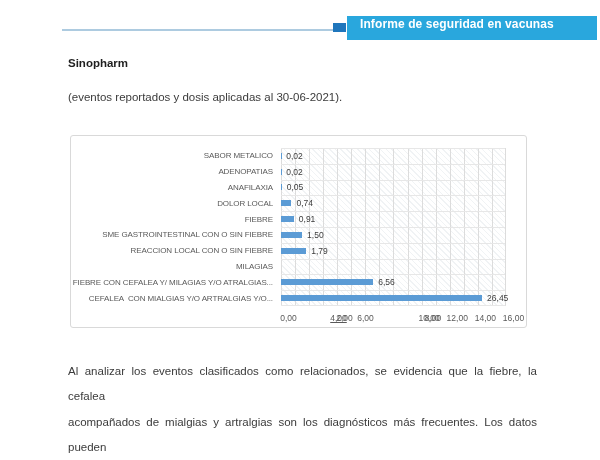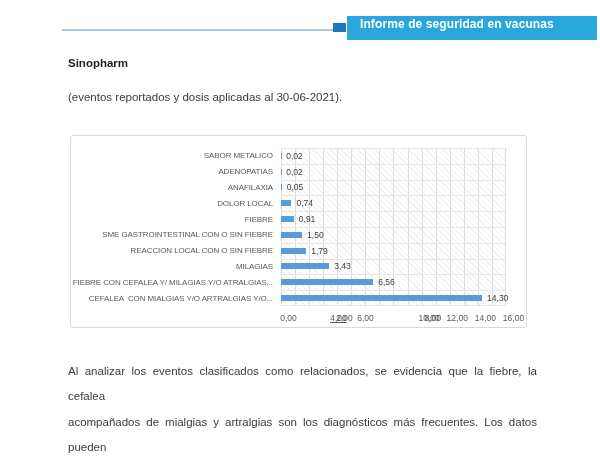--- a/index.html
+++ b/index.html
@@ -109,37 +109,33 @@
         </div>
         <div class="chart-row">
           <div class="row-label">REACCION LOCAL CON O SIN FIEBRE</div>
           <div class="row-plot">
             <div class="row-bar" style="width: 25.17px; background: rgb(91, 155, 213);"></div>
             <div class="row-value">1,79</div>
           </div>
         </div>
         <div class="chart-row">
           <div class="row-label">MILAGIAS</div>
-          <div class="row-plot">
-            <div class="row-bar" style="width: 48.23px; background: rgb(91, 155, 213);"></div>
-            <div class="row-value">3,43</div>
-          </div>
         </div>
         <div class="chart-row">
           <div class="row-label">FIEBRE CON CEFALEA Y/ MILAGIAS Y/O ATRALGIAS...</div>
           <div class="row-plot">
             <div class="row-bar" style="width: 92.25px; background: rgb(91, 155, 213);"></div>
             <div class="row-value">6,56</div>
           </div>
         </div>
         <div class="chart-row">
           <div class="row-label">CEFALEA  CON MIALGIAS Y/O ARTRALGIAS Y/O...</div>
           <div class="row-plot">
             <div class="row-bar" style="width: 201.09px; background: rgb(91, 155, 213);"></div>
-            <div class="row-value">14,30</div>
+            <div class="row-value">26,45</div>
           </div>
         </div>
       </div>
     <div class="chart-axis" id="chart-axis">
         <span class="tick" style="left: 0px;">0,00</span>
         <span class="tick" style="left: 24px; margin-left: 32px;">2,00</span>
         <span class="tick" style="left: 50px; text-decoration: underline;">4,00</span>
         <span class="tick" style="left: 77px; text-align: center;">6,00</span>
         <span class="tick" style="left: 112.5px; margin-left: 32px;">8,00</span>
         <span class="tick" style="left: 140.63px; text-align: right;">10,00</span>

